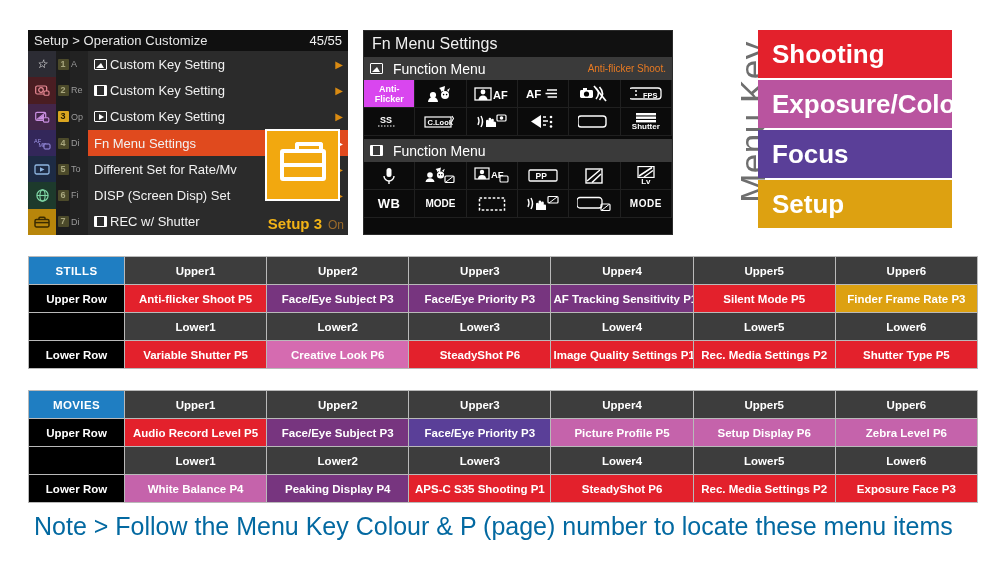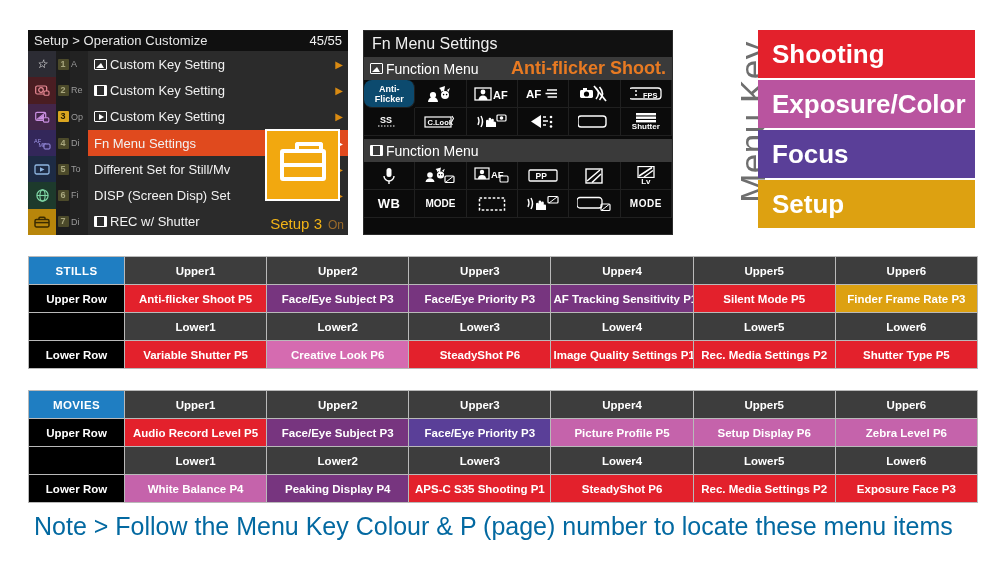--- a/index.html
+++ b/index.html
@@ -101,60 +101,60 @@
   .tb::before {
     content:''; position:absolute; left:11px; top:-11px; width:20px; height:7px;
     border:4px solid #fff; border-bottom:none; border-radius:3px 3px 0 0;
   }
   .tb::after {
     content:''; position:absolute; left:-4px; top:10px; width:46px; height:4px; background:#fff;
   }
   .cam-foot {
     position:absolute; right:4px; bottom:3px; display:flex; align-items:baseline; gap:6px;
   }
-  .cam-foot .setup { color:#f2b316; font-size:15px; font-weight:normal; }
+  .cam-foot .setup { color:#f2b316; font-size:15px; font-weight:bold; }
   .cam-foot .on { color:#9a6a2a; font-size:12px; }
 
   
   .fn-panel {
     position:absolute; left:363px; top:30px; width:310px; height:205px;
     background:#0b0b0b; border:1px solid #2a2a2a; overflow:hidden;
   }
   .fn-title { height:26px; background:#111; color:#f0f0f0; font-size:16px; line-height:26px; padding:0 8px; }
   .fn-sub {
     height:23px; background:#3a3a3a; display:flex; align-items:center; justify-content:space-between;
     padding:0 6px; color:#fff; font-size:14px;
   }
-  .fn-sub .left { display:flex; align-items:center; gap:3px; }
-  .fn-sub .right { color:#e87a22; font-size:18px; font-weight:bold; }
+  .fn-sub .left { display:flex; align-items:center; gap:10px; }
+  .fn-sub .right { color:#e87a22; font-size:10px; font-weight:normal; }
   .fn-grid { display:grid; grid-template-columns:repeat(6,1fr); }
   .fn-cell {
     height:28px; border-right:1px solid #202020; border-bottom:1px solid #202020;
     display:flex; flex-direction:column; align-items:center; justify-content:center;
     color:#fff; font-size:11px; font-weight:bold; position:relative;
     background:#0b0b0b;
   }
-  .fn-cell.hl { background:#0c4a6e;border-radius:8px; }
+  .fn-cell.hl { background:#d946ef; }
   .fn-cell .lbl { font-size:9px; line-height:10px; text-align:center; }
   .fn-cell .big { font-size:13px; letter-spacing:.5px; }
   .fn-cell .sub { font-size:8px; line-height:8px; }
   .fn-gap { height:3px; background:#0b0b0b; }
 
   
   .fn-cell svg { display:block; }
 
   
   .menukey { position:absolute; left:690px; top:30px; width:285px; height:208px; }
   .menukey-title {
     position:absolute; left:-32px; top:72px; width:190px;
     transform: rotate(-90deg);
     font-size:35px; color:#6e6e6e; font-weight:normal; letter-spacing:.5px;
     text-align:center;
   }
-  .key-stack { position:absolute; left:68px; top:0; width:217px; }
+  .key-stack { position:absolute; left:68px; top:0; width:194px; }
   .key-block {
     height:48px; margin-bottom:2px; display:flex; align-items:center;
     padding-left:14px; color:#fff; font-size:26px; font-weight:bold;
   }
 
   
   .tbl { position:absolute; left:28px; width:950px; border-collapse:collapse; table-layout:fixed; }
   .tbl td {
     height:28px; text-align:center; vertical-align:middle;
     font-size:11.5px; font-weight:bold; color:#ffffff;
@@ -279,21 +279,21 @@
         <div class="cam-item">
           <span class="mini-ico play"></span>
           <span class="txt">Custom Key Setting</span>
           <span class="arrow">▶</span>
         </div>
         <div class="cam-item sel">
           <span class="txt">Fn Menu Settings</span>
           <span class="arrow">▶</span>
         </div>
         <div class="cam-item">
-          <span class="txt">Different Set for Still/Mv</span>
+          <span class="txt">Different Set for Rate/Mv</span>
           <span class="arrow">▶</span>
         </div>
         <div class="cam-item">
           <span class="txt">DISP (Screen Disp) Set</span>
           <span class="arrow">▶</span>
         </div>
         <div class="cam-item">
           <span class="mini-ico rec"></span>
           <span class="txt">REC w/ Shutter</span>
         </div>

